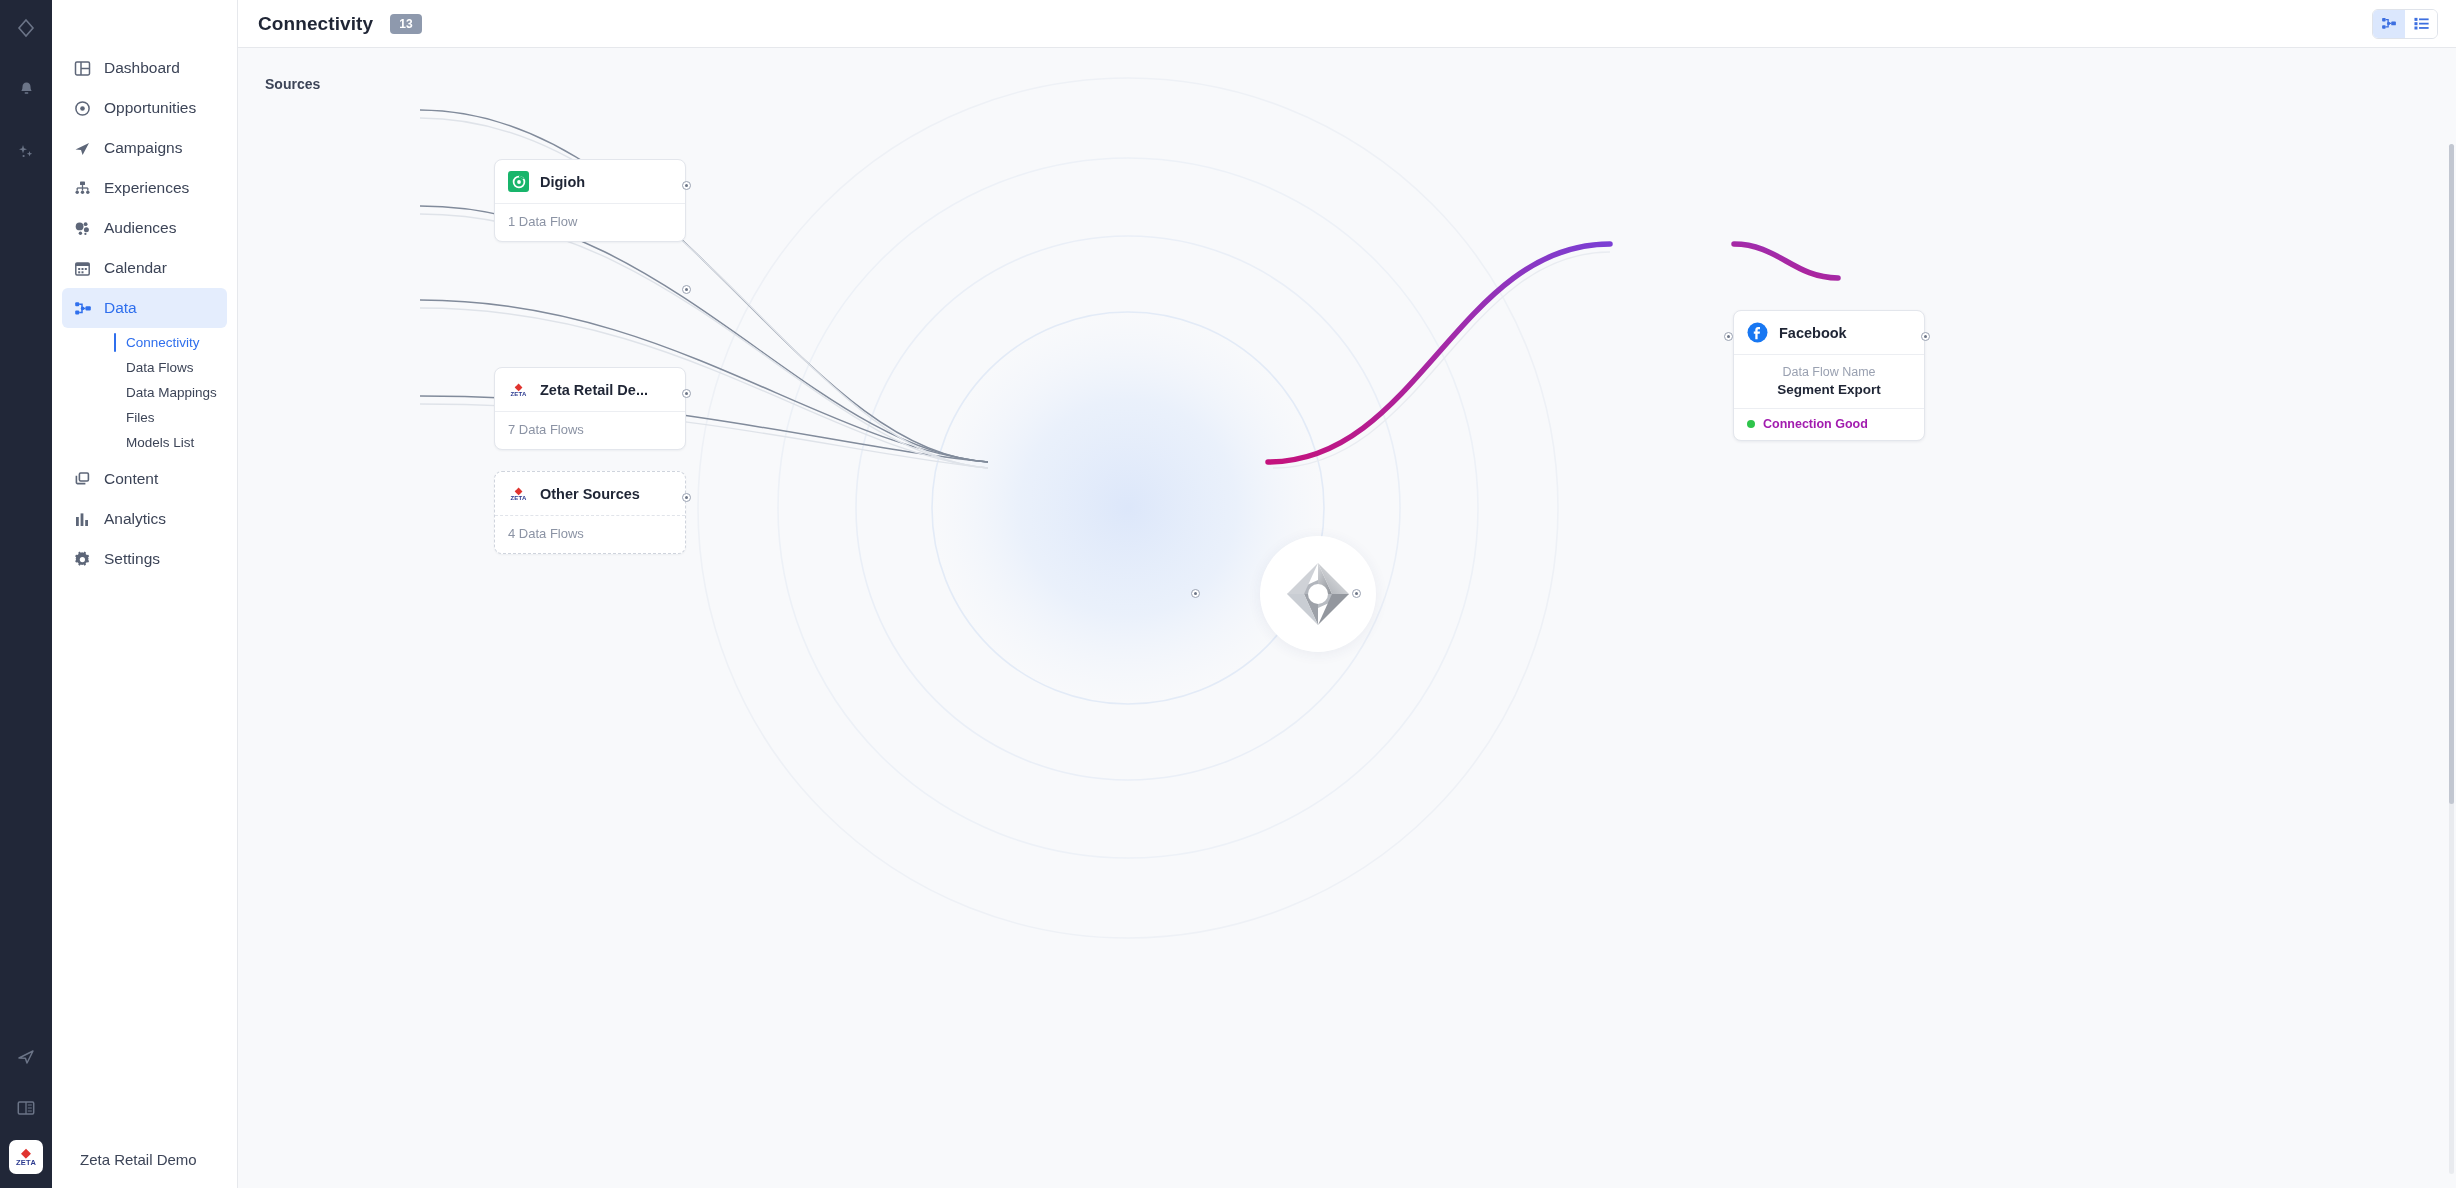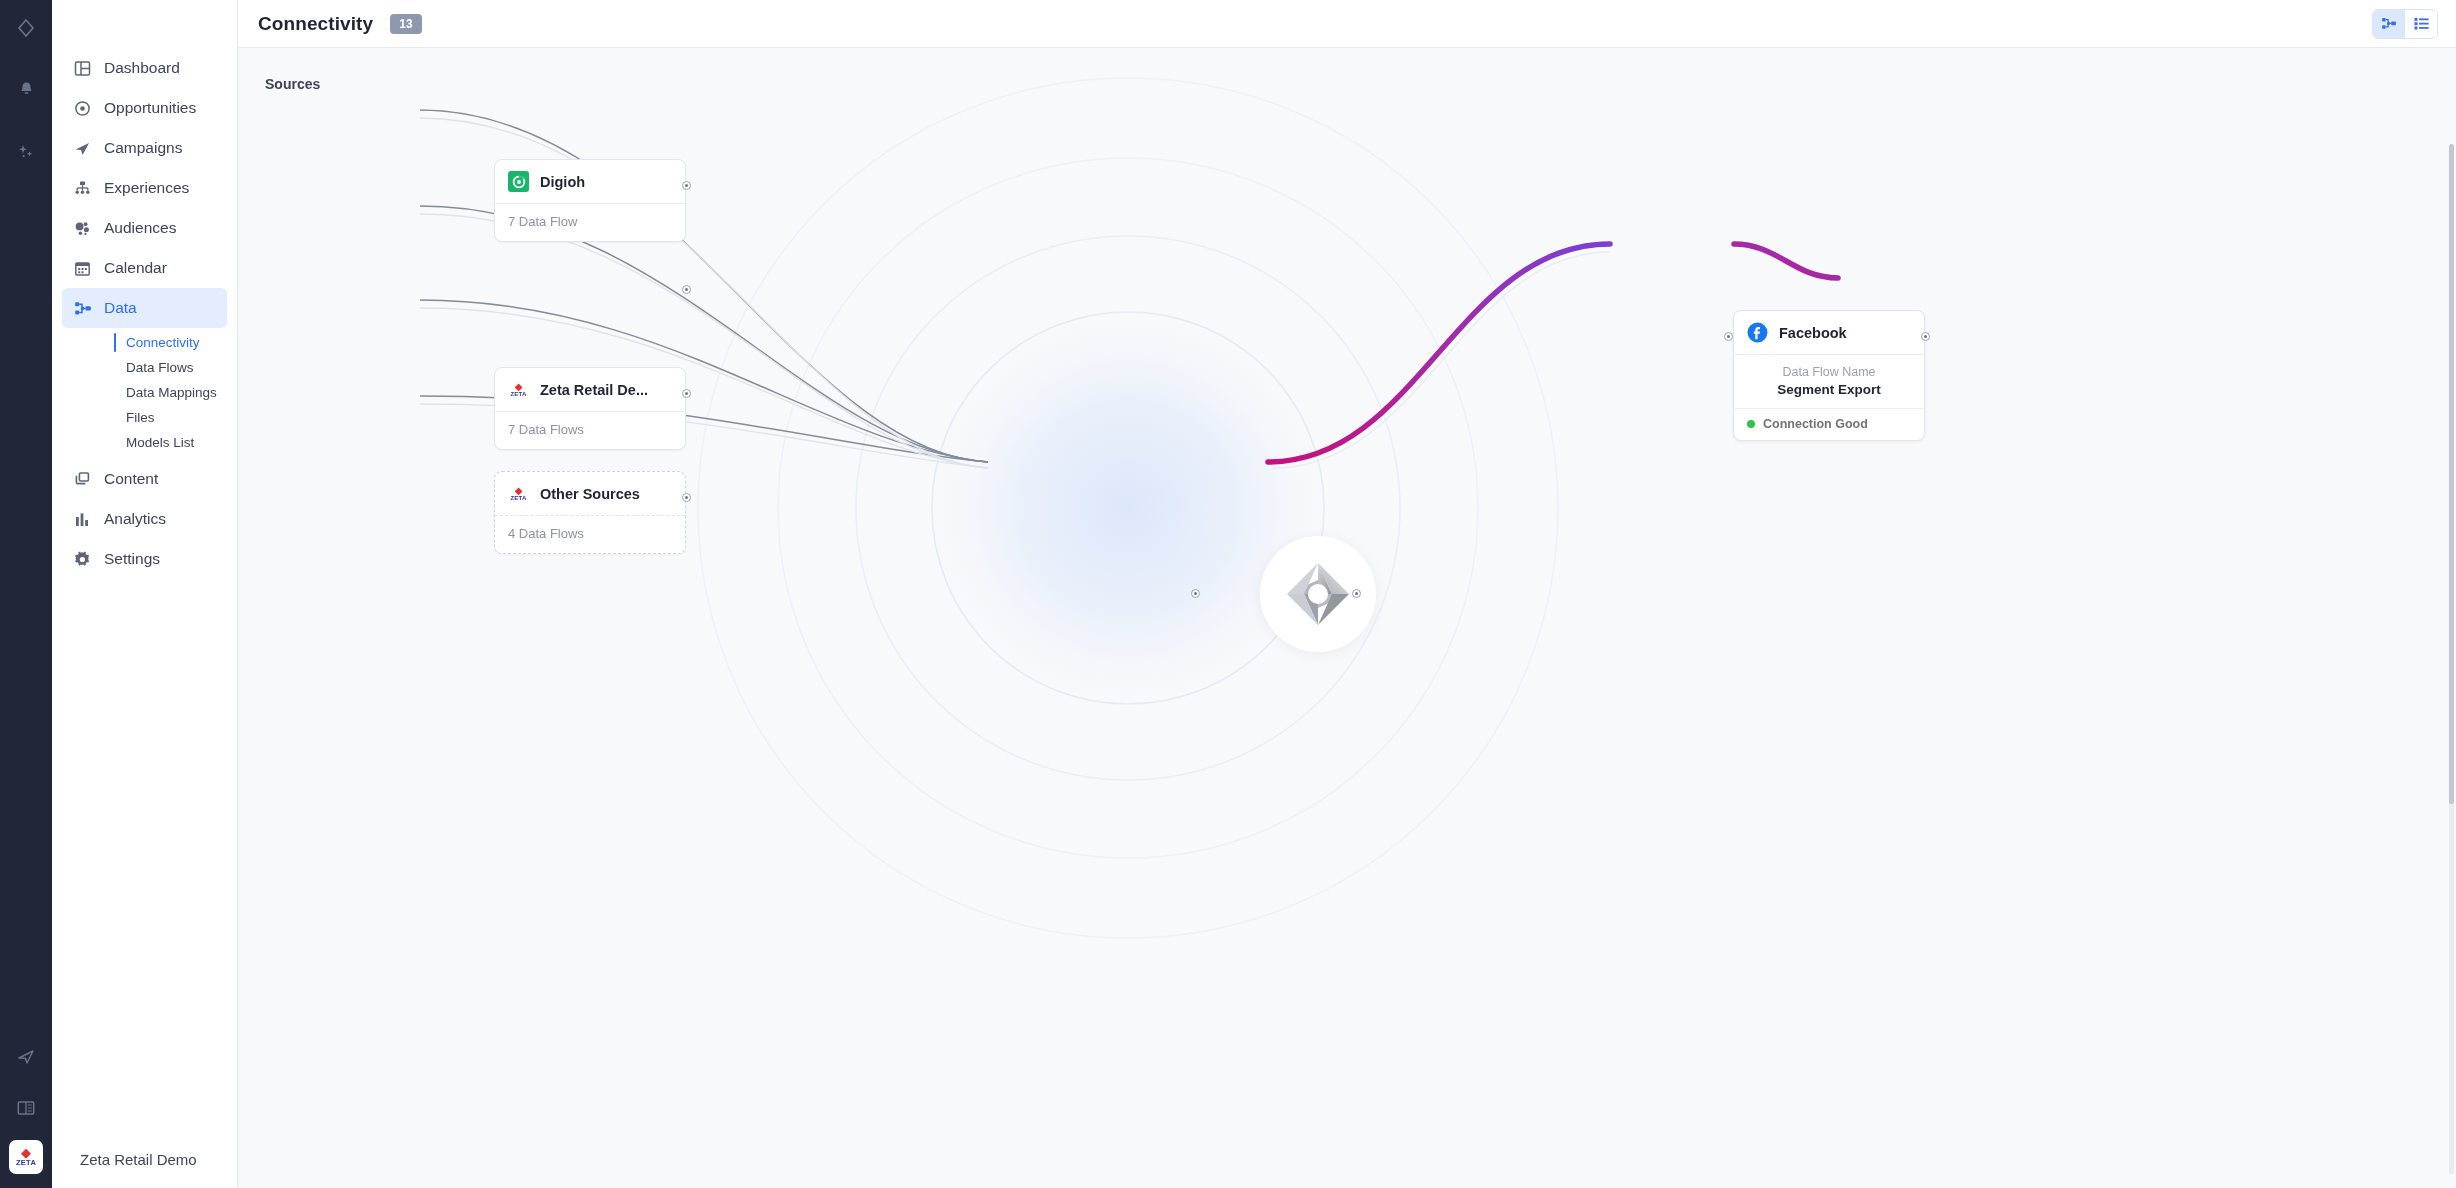--- a/index.html
+++ b/index.html
@@ -111,21 +111,21 @@
   .logo-box { width: 21px; height: 21px; flex: 0 0 21px; display: flex; align-items: center; justify-content: center; }
   .logo-digioh { background: #18b56b; border-radius: 3px; color: #fff; }
   .logo-zeta { display: flex; flex-direction: column; align-items: center; justify-content: center; line-height: 1; }
   .logo-zeta .zm { font-size: 10px; line-height: 9px; }
   .logo-zeta .zt { font-size: 6px; font-weight: bold; color: #2b3a8f; letter-spacing: .2px; }
 
   .detail-card { position: absolute; width: 192px; background: #fff; border: 1px solid #e3e6ec; border-radius: 8px; box-shadow: 0 1px 3px rgba(20,30,60,.07); }
   .detail-mid { padding: 10px 13px 11px; border-bottom: 1px solid #eceef2; text-align: center; }
   .detail-k { font-size: 12.5px; color: #9aa1b1; margin-bottom: 3px; }
   .detail-v { font-size: 13.5px; font-weight: bold; color: #1f2535; }
-  .detail-status { display: flex; align-items: center; gap: 8px; padding: 8px 13px 9px; font-size: 12.5px; color: #737373; font-weight: bold; }
+  .detail-status { display: flex; align-items: center; gap: 8px; padding: 8px 13px 9px; font-size: 12.5px; color: #a21caf; font-weight: bold; }
   .dot { width: 8px; height: 8px; border-radius: 50%; background: #2ec44b; flex: 0 0 8px; }
 
   .hub {
     position: absolute; width: 116px; height: 116px; border-radius: 50%;
     background: #ffffff; display: flex; align-items: center; justify-content: center;
     box-shadow: 0 2px 14px rgba(40,60,120,.07);
   }
 
   .port {
     position: absolute; width: 9px; height: 9px; border-radius: 50%;
@@ -411,21 +411,21 @@
         <div class="card-head">
           <span class="logo-box logo-digioh">
             <svg width="14" height="14" viewBox="0 0 14 14">
                 <circle cx="7" cy="7" r="5.4" fill="none" stroke="#fff" stroke-width="1.7"></circle>
                 <circle cx="7" cy="7" r="1.9" fill="#fff"></circle>
                 <path d="M7 1.6 a5.4 5.4 0 0 1 4.4 2.3" fill="none" stroke="#18b56b" stroke-width="1.6"></path>
               </svg>
           </span>
           <span class="card-title">Digioh</span>
         </div>
-        <div class="card-body">7 Data Flow</div>
+        <div class="card-body">1 Data Flow</div>
       </div>
 
 
       <div class="card" style="left:256px; top:319px;">
         <div class="card-head">
           <span class="logo-box logo-zeta">
             <span class="zm" style="color:#e0342f">◆</span>
             <span class="zt">ZETA</span>
           </span>
           <span class="card-title">Zeta Retail De...</span>

